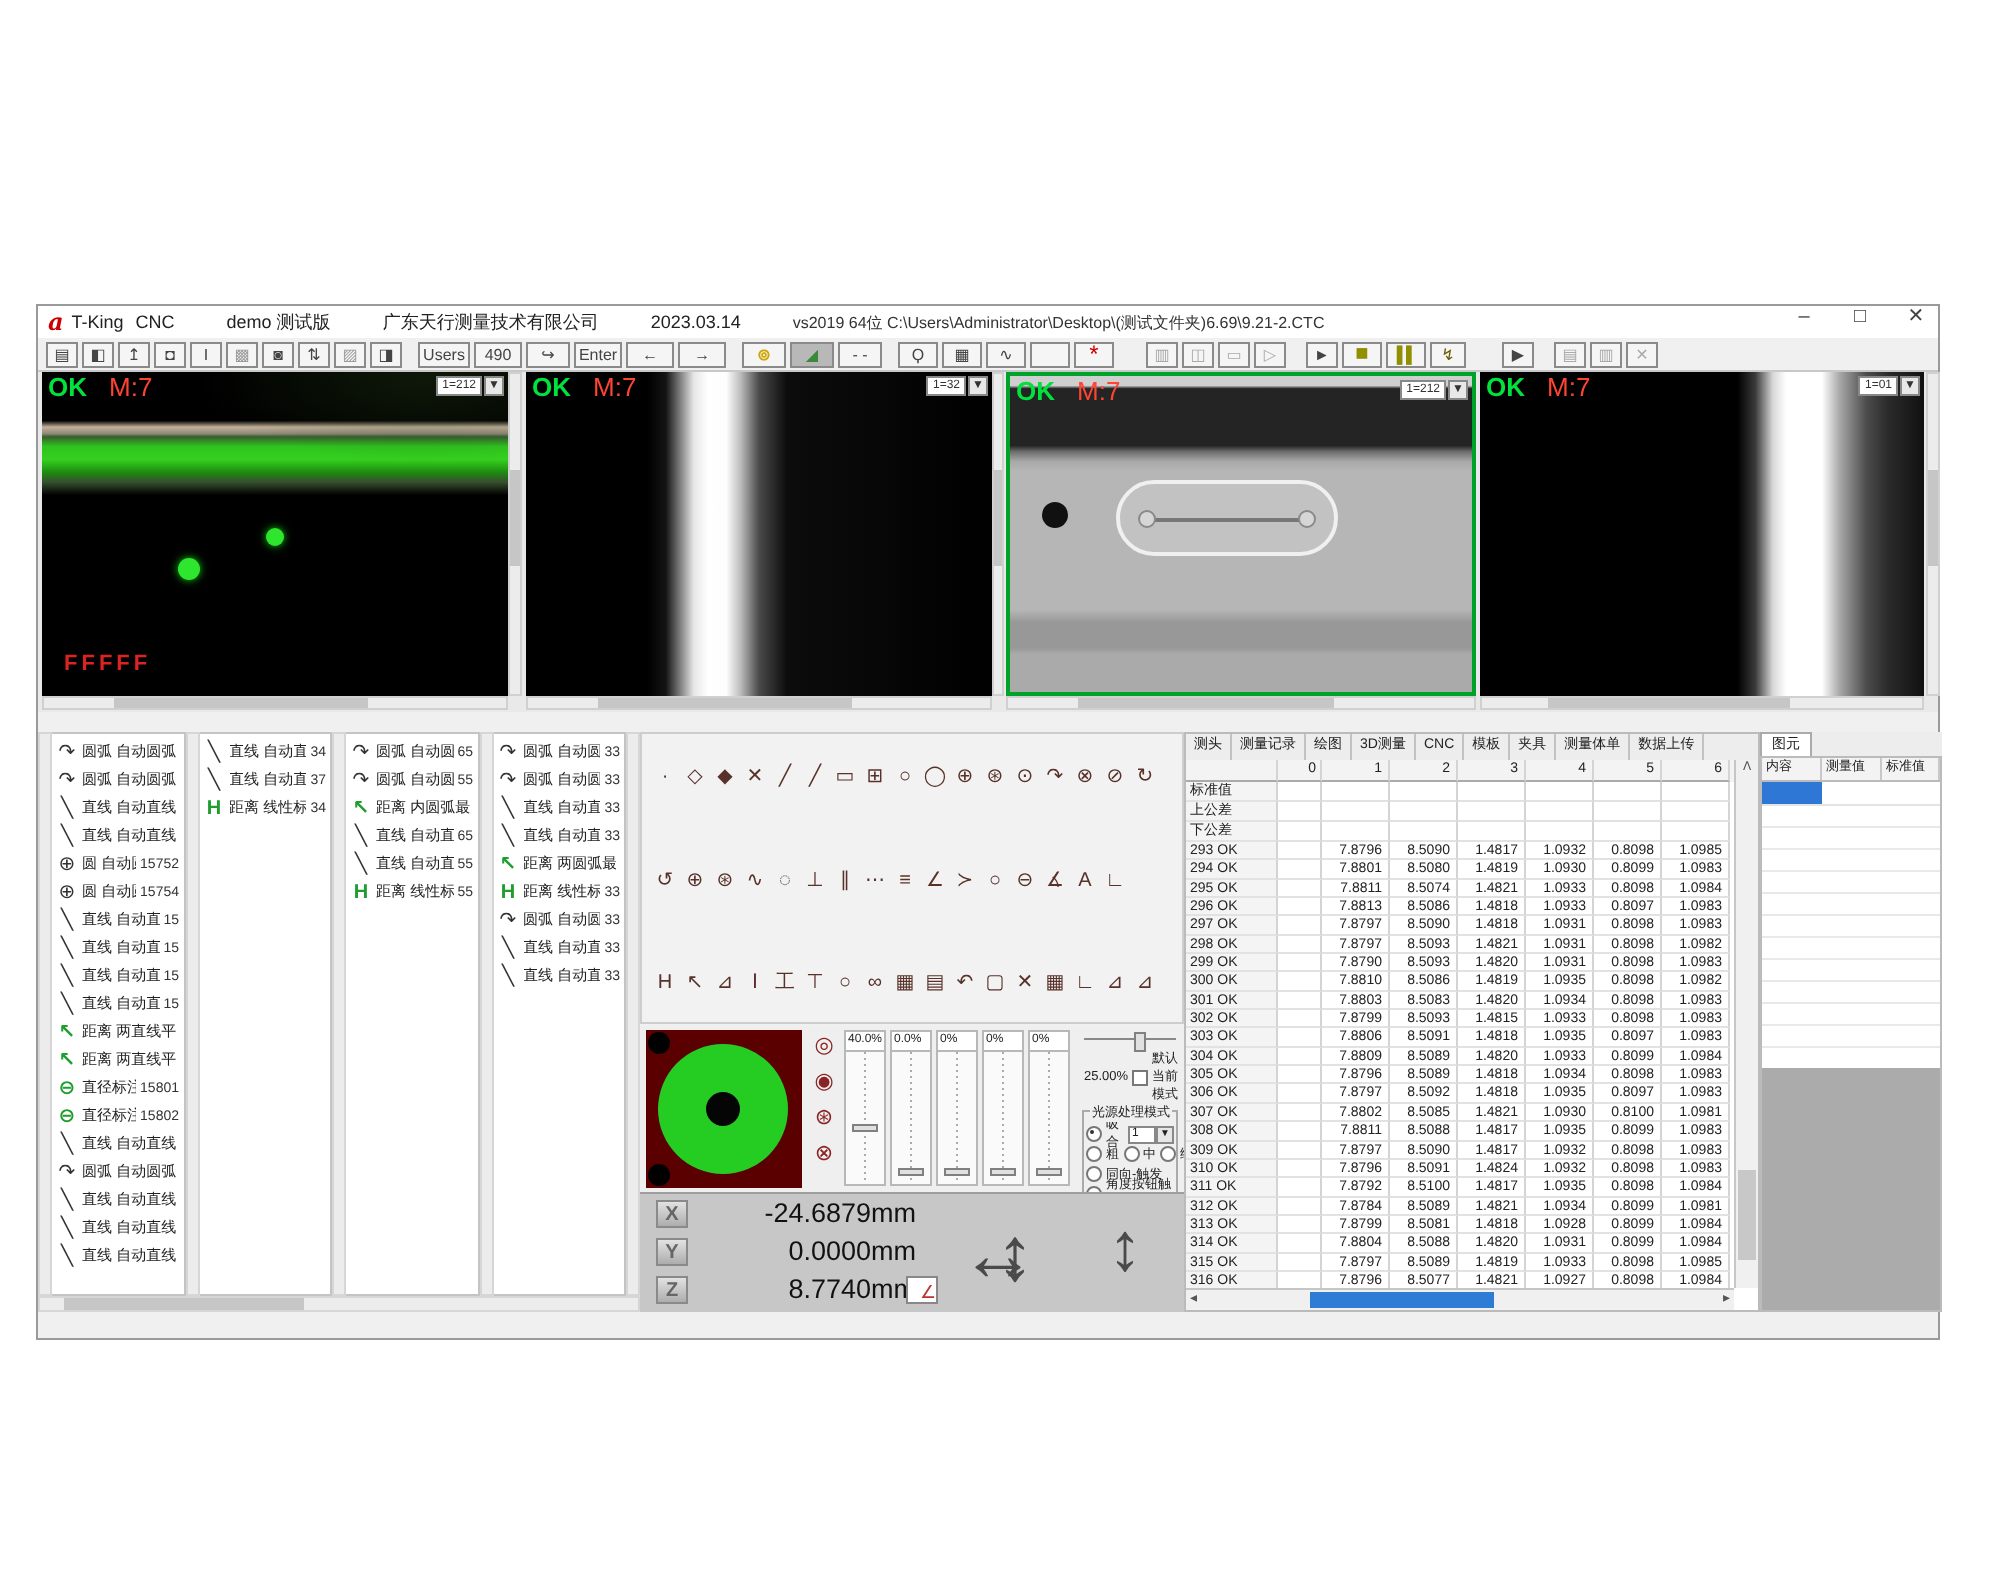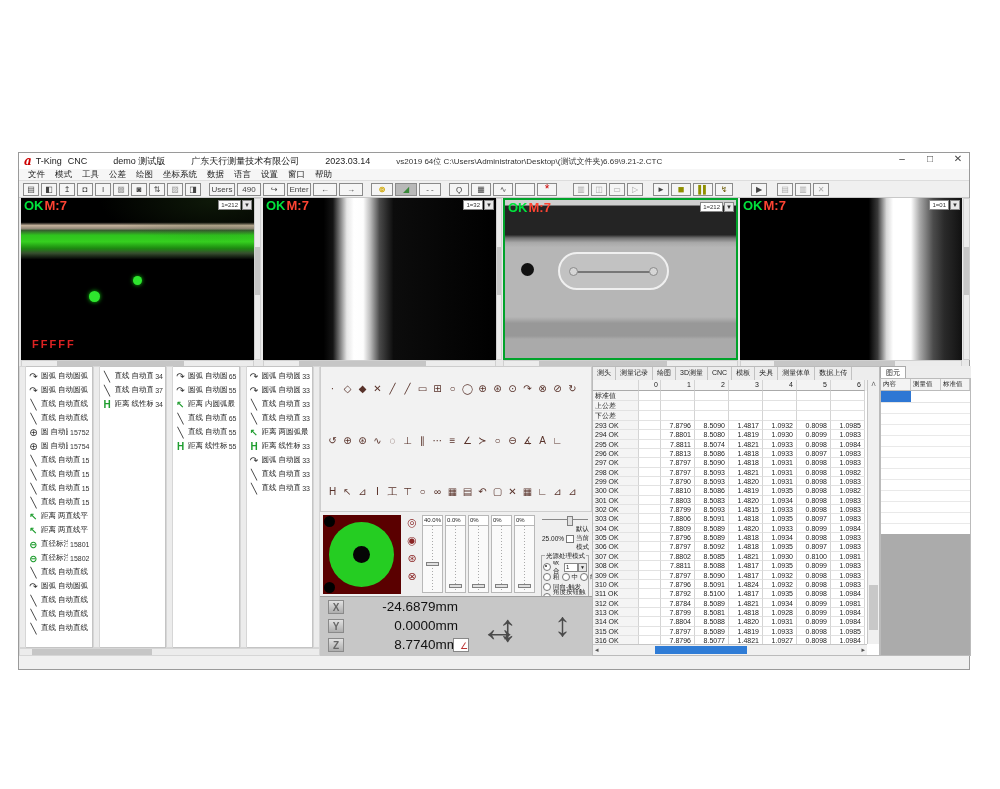--- a/index.html
+++ b/index.html
@@ -25,21 +25,21 @@
   .toolbar{height:16px;display:flex;align-items:center;background:#f0f0f0;border-bottom:1px solid #c8c8c8;padding-left:4px;gap:2px;}
   .tbtn{height:13px;min-width:16px;box-sizing:border-box;border:1px solid #8a8a8a;background:#f5f5f5;
         font-size:8px;line-height:11px;text-align:center;color:#444;padding:0 1px;overflow:hidden;}
 
   
   .camrow{position:relative;height:170px;background:#e9e9e9;}
   .pane{position:absolute;top:0;height:162px;background:#000;overflow:hidden;box-sizing:border-box;}
   .pane.sel{border:2px solid #00a32a;}
   .cam-label{position:absolute;left:3px;top:0;z-index:5;font:bold 13px "Liberation Sans","DejaVu Sans",sans-serif;}
   .cam-ok{color:#00e23c;}
-  .cam-m{color:#ff4433;font-weight:bold;margin-left:1px;}
+  .cam-m{color:#ff4433;font-weight:normal;margin-left:11px;}
   .zoomdd{position:absolute;right:2px;top:2px;z-index:5;display:flex;align-items:center;height:9px;}
   .zoomdd .zval{background:#fff;border:1px solid #888;font-size:6px;line-height:8px;padding:0 2px;color:#333;}
   .zoomdd .zbtn{background:#e8e8e8;border:1px solid #888;font-size:6px;line-height:8px;width:8px;text-align:center;color:#333;margin-left:1px;}
   .vscroll{position:absolute;top:0;width:7px;height:162px;background:#ececec;border:1px solid #d0d0d0;box-sizing:border-box;}
   .vscroll .vthumb{position:absolute;left:0;right:0;top:30%;height:30%;background:#c6c6c6;}
   .hscroll{position:absolute;height:7px;background:#ececec;border:1px solid #d0d0d0;box-sizing:border-box;}
   .hscroll .hthumb{position:absolute;top:0;bottom:0;left:15%;width:55%;background:#c6c6c6;}
 
   
   .cam1{background:
@@ -165,34 +165,20 @@
       <span class="t-part">广东天行测量技术有限公司</span>
       <span class="t-part">2023.03.14</span>
       <span class="t-path">vs2019 64位  C:\Users\Administrator\Desktop\(测试文件夹)6.69\9.21-2.CTC</span>
       <div class="winbtns">
         <span>–</span>
         <span>□</span>
         <span>✕</span>
       </div>
     </div>
 
-    <div class="menubar">
-
-    <span class="menu-item">文件</span>
-        <span class="menu-item">模式</span>
-        <span class="menu-item">工具</span>
-        <span class="menu-item">公差</span>
-        <span class="menu-item">绘图</span>
-        <span class="menu-item">坐标系统</span>
-        <span class="menu-item">数据</span>
-        <span class="menu-item">语言</span>
-        <span class="menu-item">设置</span>
-        <span class="menu-item">窗口</span>
-        <span class="menu-item">帮助</span>
-      </div>
 
     <div class="toolbar">
 
     <button class="tbtn">▤</button>
         <button class="tbtn">◧</button>
         <button class="tbtn">↥</button>
         <button class="tbtn">◘</button>
         <button class="tbtn">I</button>
         <button class="tbtn" style="color:#9a9a9a">▩</button>
         <button class="tbtn">◙</button>

